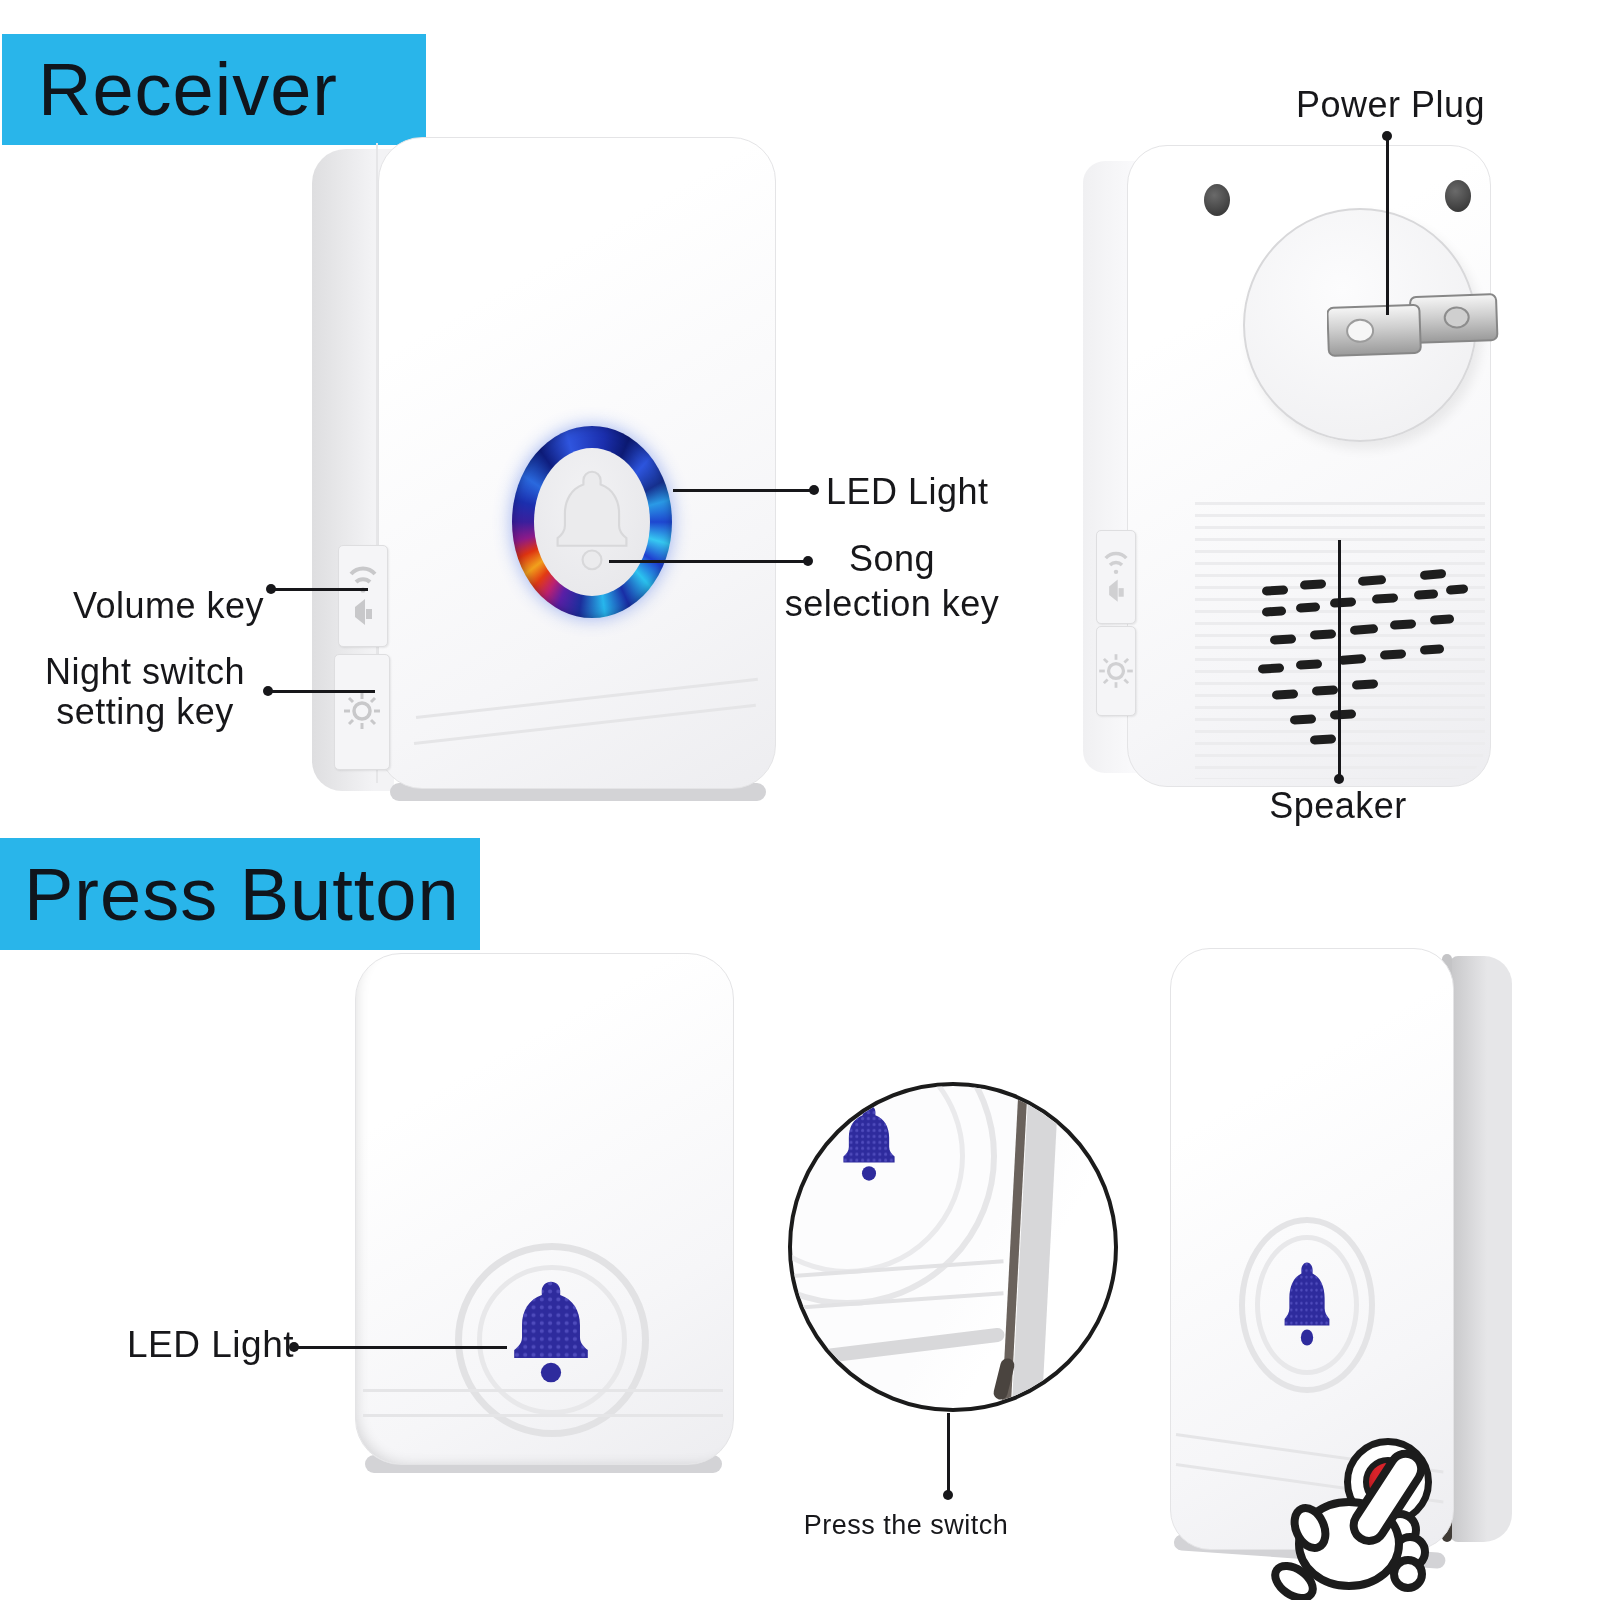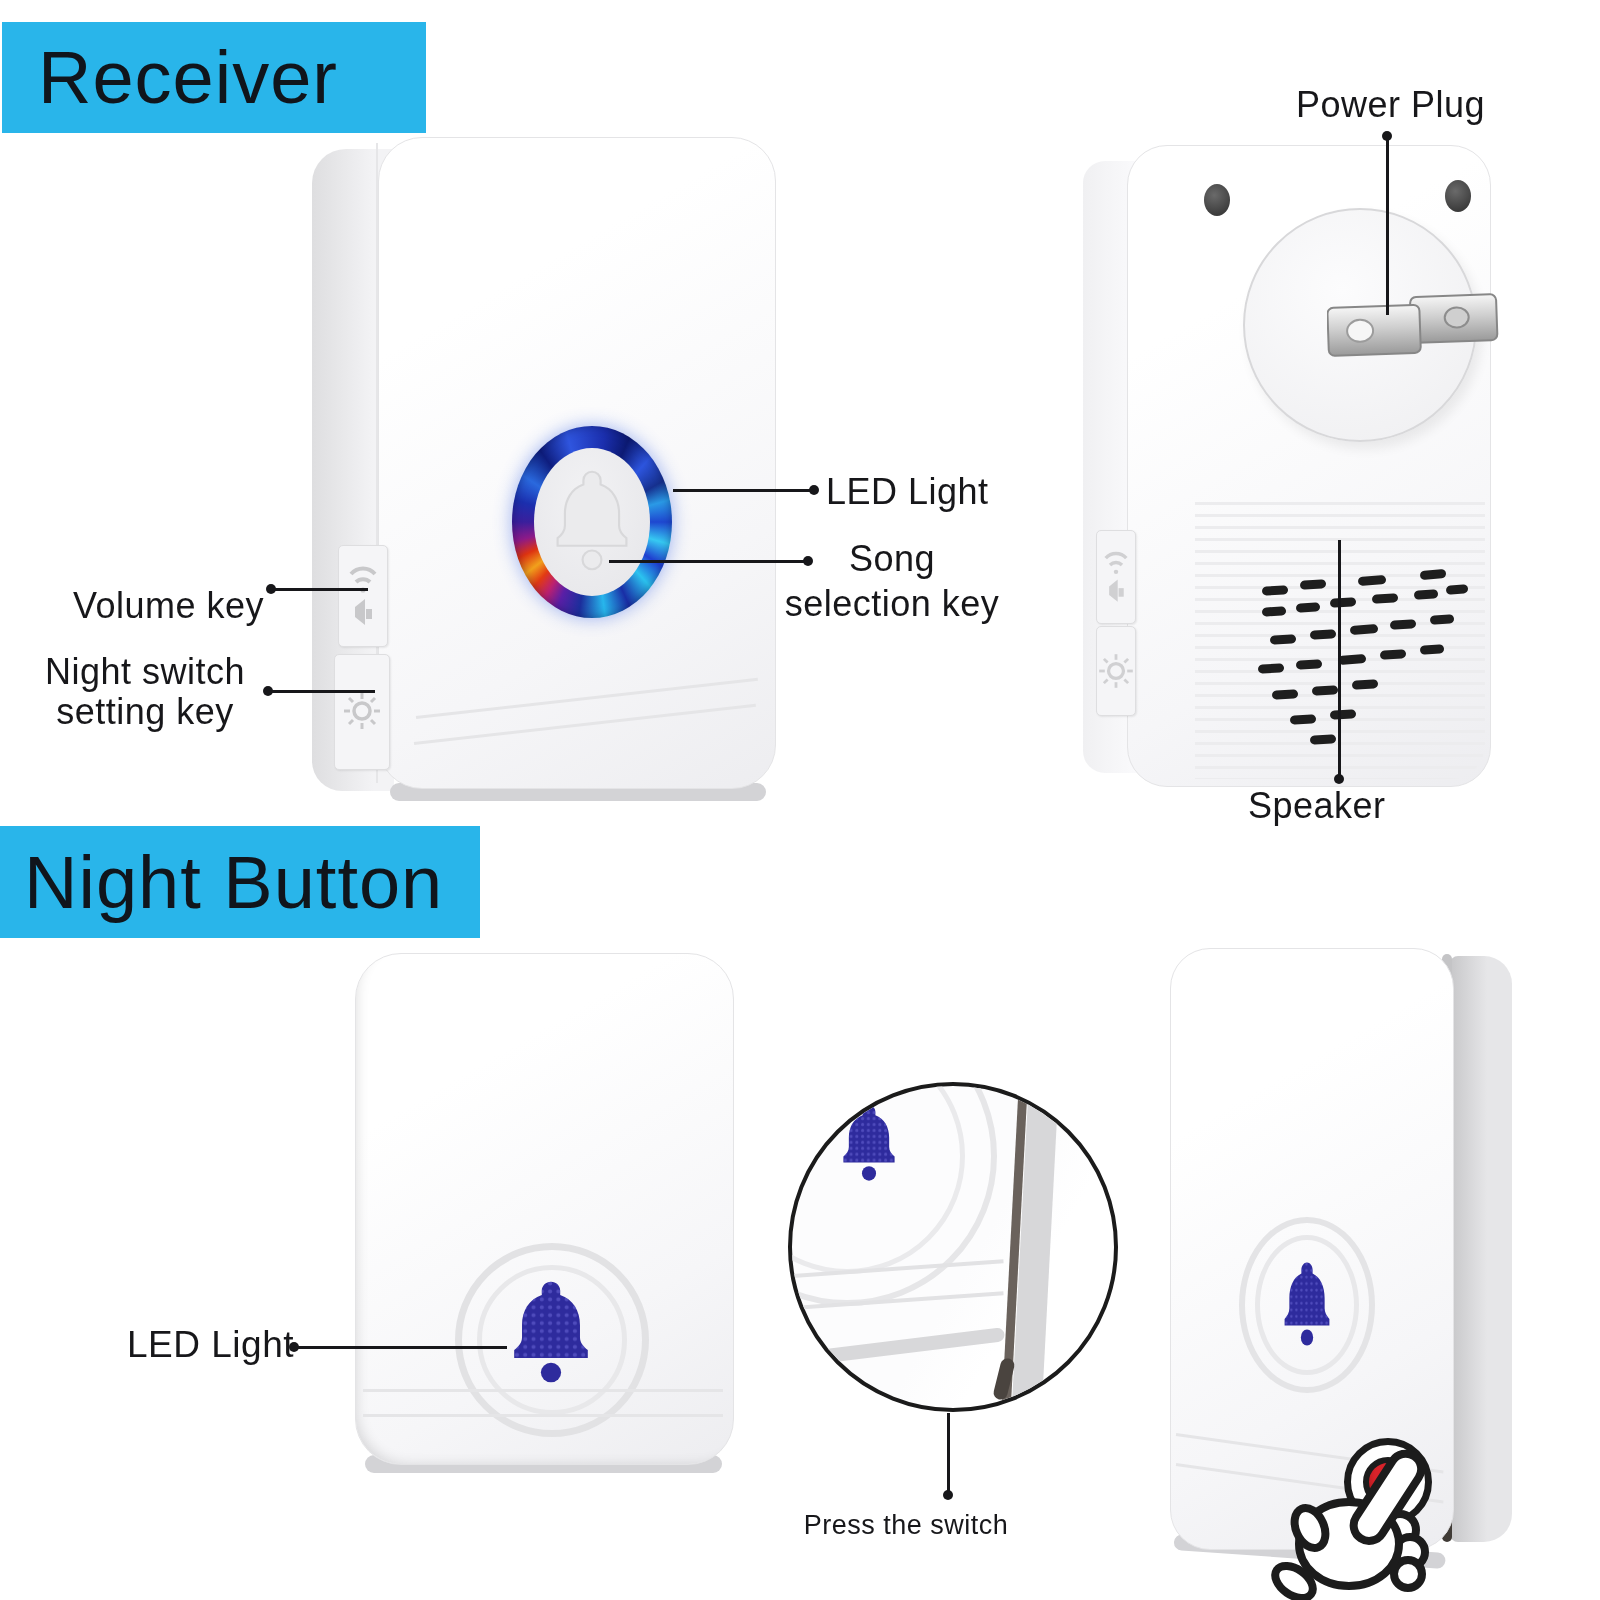--- a/index.html
+++ b/index.html
@@ -6,38 +6,38 @@
     --banner_bg:#29b5ea; --banner_text:#10151c; --label_text:#17171a; --callout:#17171a;
     --bell_blue:#2e2b9d; --bell_blue_light:#6a66d4; --red_button:#d8232a; --red_button_dark:#9d1216;
     --device_white:#ffffff; --device_shade:#f2f2f4; --device_edge:#e4e4e6; --silver:#d3d3d6;
     --slot_dark:#1e1e1e; --icon_gray:#c8c8ca;
   }
   html,body{margin:0;padding:0;}
   body{width:1600px;height:1600px;position:relative;background:#ffffff;overflow:hidden;
        font-family:"Liberation Sans","DejaVu Sans",sans-serif;color:var(--label_text);}
   .abs{position:absolute;}
   .banner{background:var(--banner_bg);color:var(--banner_text);font-size:74px;letter-spacing:1px;
-          display:flex;align-items:center;}
+          display:flex;align-items:center;margin-top:12px;}
   .lbl{font-size:36px;letter-spacing:.5px;color:var(--label_text);line-height:1.12;}
   .cline{background:var(--callout);}
   .cdot{width:10px;height:10px;border-radius:50%;background:var(--callout);}
   .face{background:linear-gradient(150deg,#ffffff 25%,#f6f6f8 70%,#ededf0);border:1px solid var(--device_edge);}
   .ring-gray{border-radius:50%;box-sizing:border-box;}
   .groove{background:#e5e5e7;height:3px;}
   .sideBtn{background:#f5f5f7;border:1px solid #dedee0;border-radius:5px;box-shadow:1px 1px 2px rgba(0,0,0,.08);}
 </style>
 </head>
 <body>
 
 <div class="abs banner" style="left:2px;top:22px;width:388px;height:111px;padding-left:36px;">
   <span>Receiver</span>
 </div>
 
 <div class="abs banner" style="left:0;top:826px;width:456px;height:112px;padding-left:24px;">
-  <span>Night Button</span>
+  <span>Press Button</span>
 </div>
 
 <div class="abs" style="left:310px;top:137px;width:464px;height:672px;">
 
   <div class="abs" style="left:2px;top:12px;width:82px;height:642px;border-radius:34px 0 0 30px;
        background:linear-gradient(90deg,#dedee0,#f3f3f5 75%);"></div>
 
   <div class="abs" style="left:80px;top:646px;width:376px;height:18px;border-radius:12px;background:var(--silver);"></div>
 
   <div class="abs face" style="left:68px;top:0;width:396px;height:650px;border-radius:44px;"></div>
@@ -295,21 +295,21 @@
   <div>Song</div>
   <div>selection key</div>
 </div>
 
 <div class="abs lbl" style="left:1296px;top:85px;">Power Plug</div>
 <div class="abs cdot" style="left:1382px;top:131px;"></div>
 <div class="abs cline" style="left:1386px;top:138px;width:3px;height:177px;"></div>
 
 <div class="abs cline" style="left:1338px;top:540px;width:3px;height:238px;"></div>
 <div class="abs cdot" style="left:1334px;top:774px;"></div>
-<div class="abs lbl" style="left:1248px;top:786px;width:180px;text-align:left;">Speaker</div>
+<div class="abs lbl" style="left:1248px;top:786px;width:180px;text-align:center;">Speaker</div>
 
 <div class="abs lbl" style="left:127px;top:1324px;font-size:37px;">LED Light</div>
 <div class="abs cdot" style="left:289px;top:1342px;"></div>
 <div class="abs cline" style="left:297px;top:1346px;width:210px;height:3px;"></div>
 
 <div class="abs cline" style="left:947px;top:1413px;width:3px;height:80px;"></div>
 <div class="abs cdot" style="left:943px;top:1490px;"></div>
 <div class="abs lbl" style="left:764px;top:1510px;width:284px;text-align:center;font-size:27px;">Press the switch</div>
 
 </body></html>

